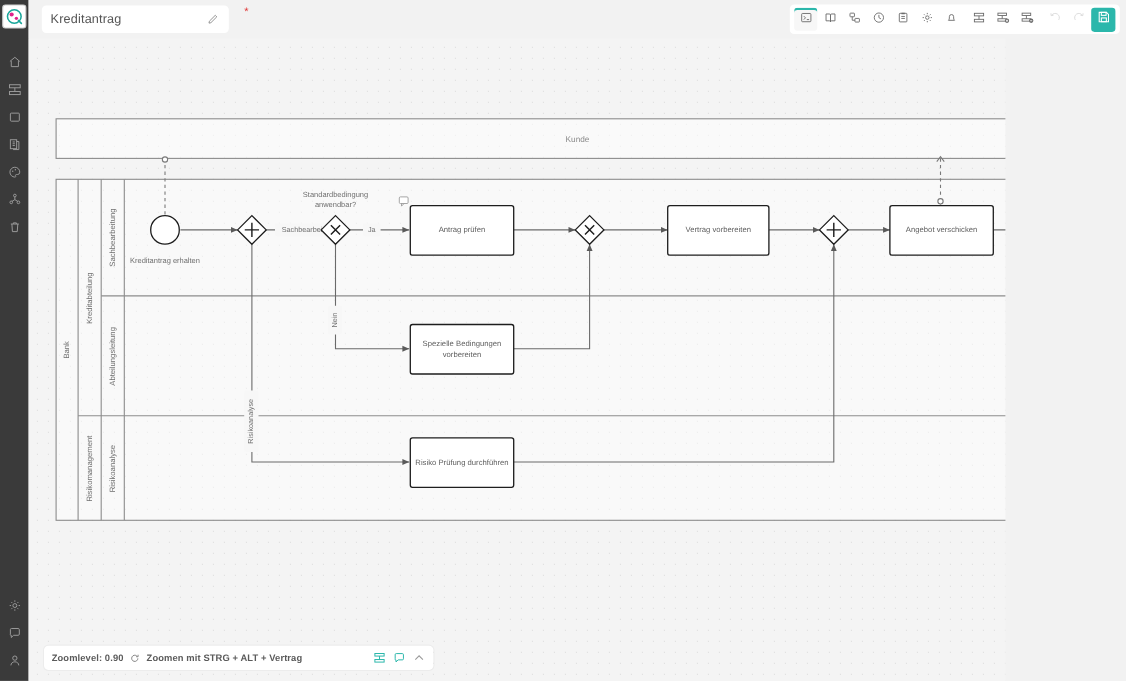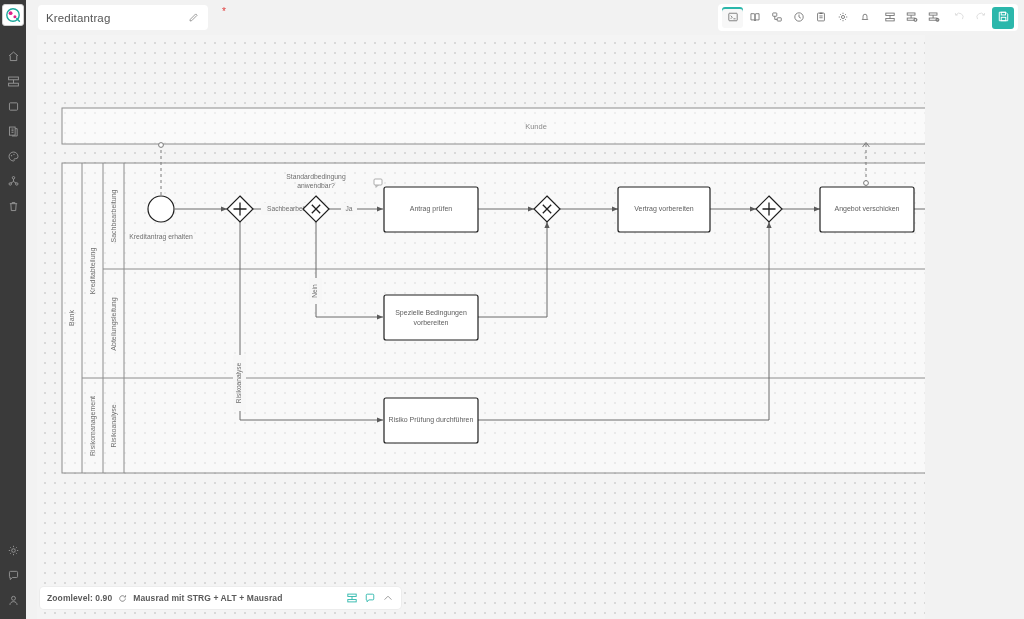--- a/index.html
+++ b/index.html
@@ -63,21 +63,21 @@
   }
   .tb-btn.active-tab { box-shadow: inset 0 2px 0 0 #2bb7ab; background: #f7f7f7; }
   .tb-btn.disabled { opacity: .35; cursor: default; }
   .tb-btn.save {
     background: #2bb7ab; width: 22px; height: 22px; border-radius: 3px;
   }
   .tb-sep { width: 2px; }
 
   
   #canvas {
-    position: absolute; left: 37px; top: 35px; width: 888px; height: 584px;
+    position: absolute; left: 26px; top: 35px; width: 888px; height: 584px;
     background-color: #f4f4f4;
     background-image: radial-gradient(#d9d9d9 0.8px, transparent 0.9px);
     background-size: 10px 10px;
     background-position: 3px 3px;
     overflow: hidden;
   }
   #diagram { position: absolute; left: 0; top: 0; width: 998px; height: 584px; }
 
   
   #statusbar {
@@ -500,21 +500,21 @@
   </div>
 
   <div id="statusbar">
     <span class="sb-text">Zoomlevel: 0.90</span>
     <span class="sb-icon">
       <svg width="9" height="9" viewBox="0 0 16 16" fill="none" stroke="#6a6a6a" stroke-width="1.3">
         <path d="M13 8a5 5 0 1 1-1.6-3.7"></path>
           <path d="M13.4 2.2 V5.4 H10.2"></path>
       </svg>
     </span>
-    <span class="sb-text">Mausrad mit STRG + ALT + Mausrad</span>
+    <span class="sb-text">Zoomen mit STRG + ALT + Vertrag</span>
     <span class="sb-gap"></span>
     <span class="sb-icon">
       <svg width="12" height="12" viewBox="0 0 16 16" fill="none" stroke="#2bb7ab" stroke-width="1.2">
         <rect x="2.4" y="2.8" width="11.2" height="3.1"></rect>
           <rect x="2.4" y="10.1" width="11.2" height="3.1"></rect>
         <path d="M8 5.9 V10.1"></path>
       </svg>
     </span>
     <span class="sb-icon">
       <svg width="12" height="12" viewBox="0 0 16 16" fill="none" stroke="#2bb7ab" stroke-width="1.2">

